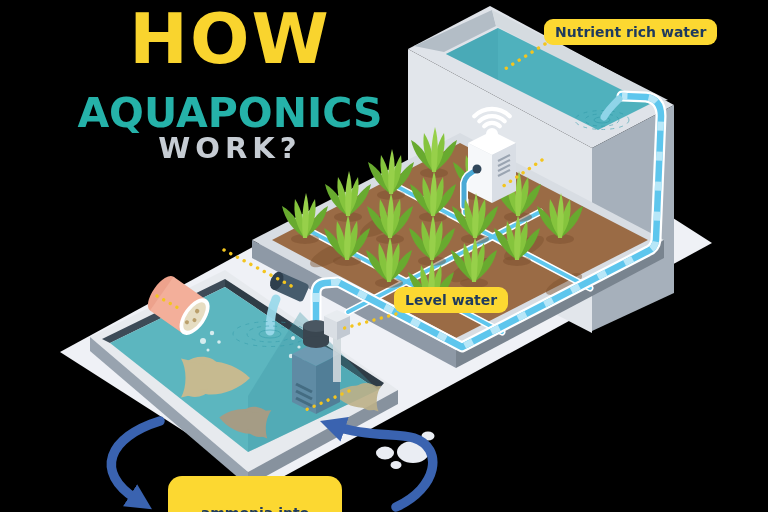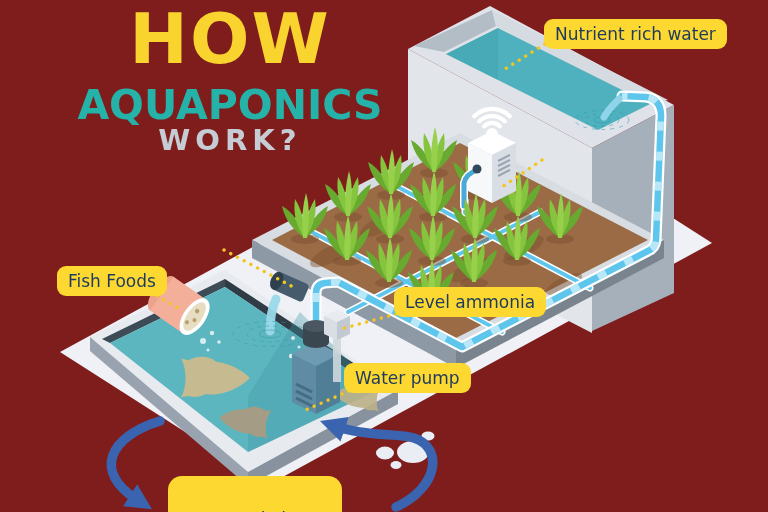--- a/index.html
+++ b/index.html
@@ -1,23 +1,23 @@
 <!DOCTYPE html>
 <html><head>
 <meta charset="utf-8">
 <style>
   html,body{margin:0;padding:0;background:#fff;}
-  .stage{position:relative;width:768px;height:512px;overflow:hidden;background:#7f1d1d;
+  .stage{position:relative;width:768px;height:512px;overflow:hidden;background:#000000;
          font-family:"DejaVu Sans","Liberation Sans",sans-serif;}
   .stage svg{position:absolute;left:0;top:0;}
   .title{position:absolute;left:55px;top:4px;width:350px;text-align:center;line-height:1;}
   .title .l1{font-size:70px;font-weight:800;color:#F9D42E;letter-spacing:2px;}
-  .title .l2{font-size:41px;font-weight:800;color:#25B2A9;letter-spacing:0px;margin-top:11px;}
+  .title .l2{font-size:41px;font-weight:800;color:#25B2A9;letter-spacing:0px;margin-top:19px;}
   .title .l3{font-size:29px;font-weight:800;color:#C6CCD3;letter-spacing:5px;margin-top:0;}
-  .callout{position:absolute;background:#FCD831;color:#1E3A5E;font-weight:400;font-size:17px;
+  .callout{position:absolute;background:#FCD831;color:#1E3A5E;font-weight:700;font-size:14px;
            padding:5px 11px;border-radius:9px;white-space:nowrap;}
   .callout.center{text-align:center;white-space:normal;border-radius:14px;line-height:1.4;
                   padding:8px 12px;}
 </style>
 </head>
 <body>
 
 <div class="stage">
 
 <svg width="768" height="512" viewBox="0 0 768 512">
@@ -233,21 +233,19 @@
   </g>
 </svg>
 
 <div class="title">
   <div class="l1">HOW</div>
   <div class="l2">AQUAPONICS</div>
   <div class="l3">WORK?</div>
 </div>
 
 <div class="callout" style="left:544px;top:19px">Nutrient rich water</div>
-<div class="callout" style="left:57px;top:266px">Fish Foods</div>
-<div class="callout" style="left:394px;top:287px">Level ammonia</div>
-<div class="callout" style="left:344px;top:363px">Water pump</div>
+<div class="callout" style="left:394px;top:287px">Level water</div>
 <div class="callout center" style="left:168px;top:476px;width:150px">
   <br>
   <span>ammonia into</span>
 </div>
 
 </div>
 
 </body></html>

